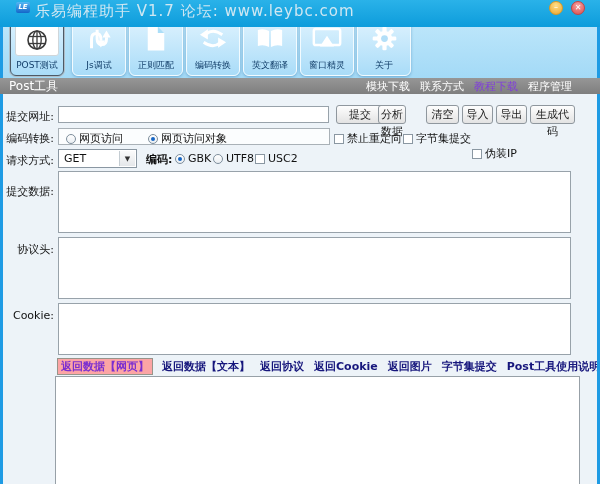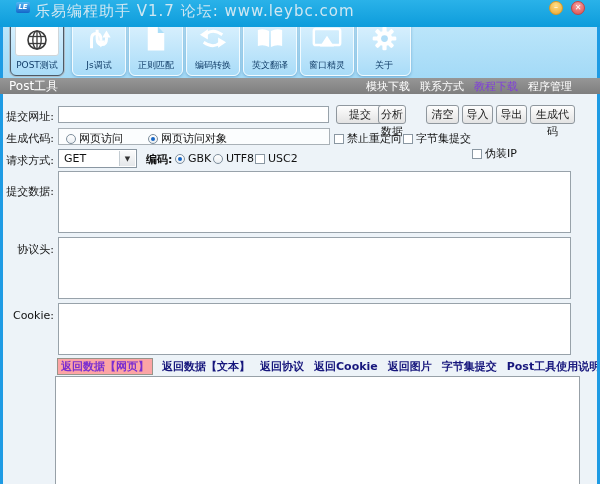--- a/index.html
+++ b/index.html
@@ -180,21 +180,21 @@
 
   <span class="row-label" style="top:109px">提交网址:</span>
   <input class="txt-input" type="text" value="" style="">
   <button class="act-btn" style="left:336px;width:48px">提交</button>
   <button class="act-btn" style="left:378px;width:28px">分析数据</button>
   <button class="act-btn" style="left:426px;width:33px">清空</button>
   <button class="act-btn" style="left:462px;width:31px">导入</button>
   <button class="act-btn" style="left:496px;width:31px">导出</button>
   <button class="act-btn" style="left:530px;width:45px">生成代码</button>
 
-  <span class="row-label" style="top:131px">生成代码:</span>
+  <span class="row-label" style="top:131px">编码转换:</span>
   <div class="groupbox"></div>
   <span class="inline-ctl" style="left:66px;top:131px">
     <span class="radio"></span>
     <span>网页访问</span>
   </span>
   <span class="inline-ctl" style="left:148px;top:131px">
     <span class="radio checked"></span>
     <span>网页访问对象</span>
   </span>
   <span class="inline-ctl" style="left:334px;top:131px">

